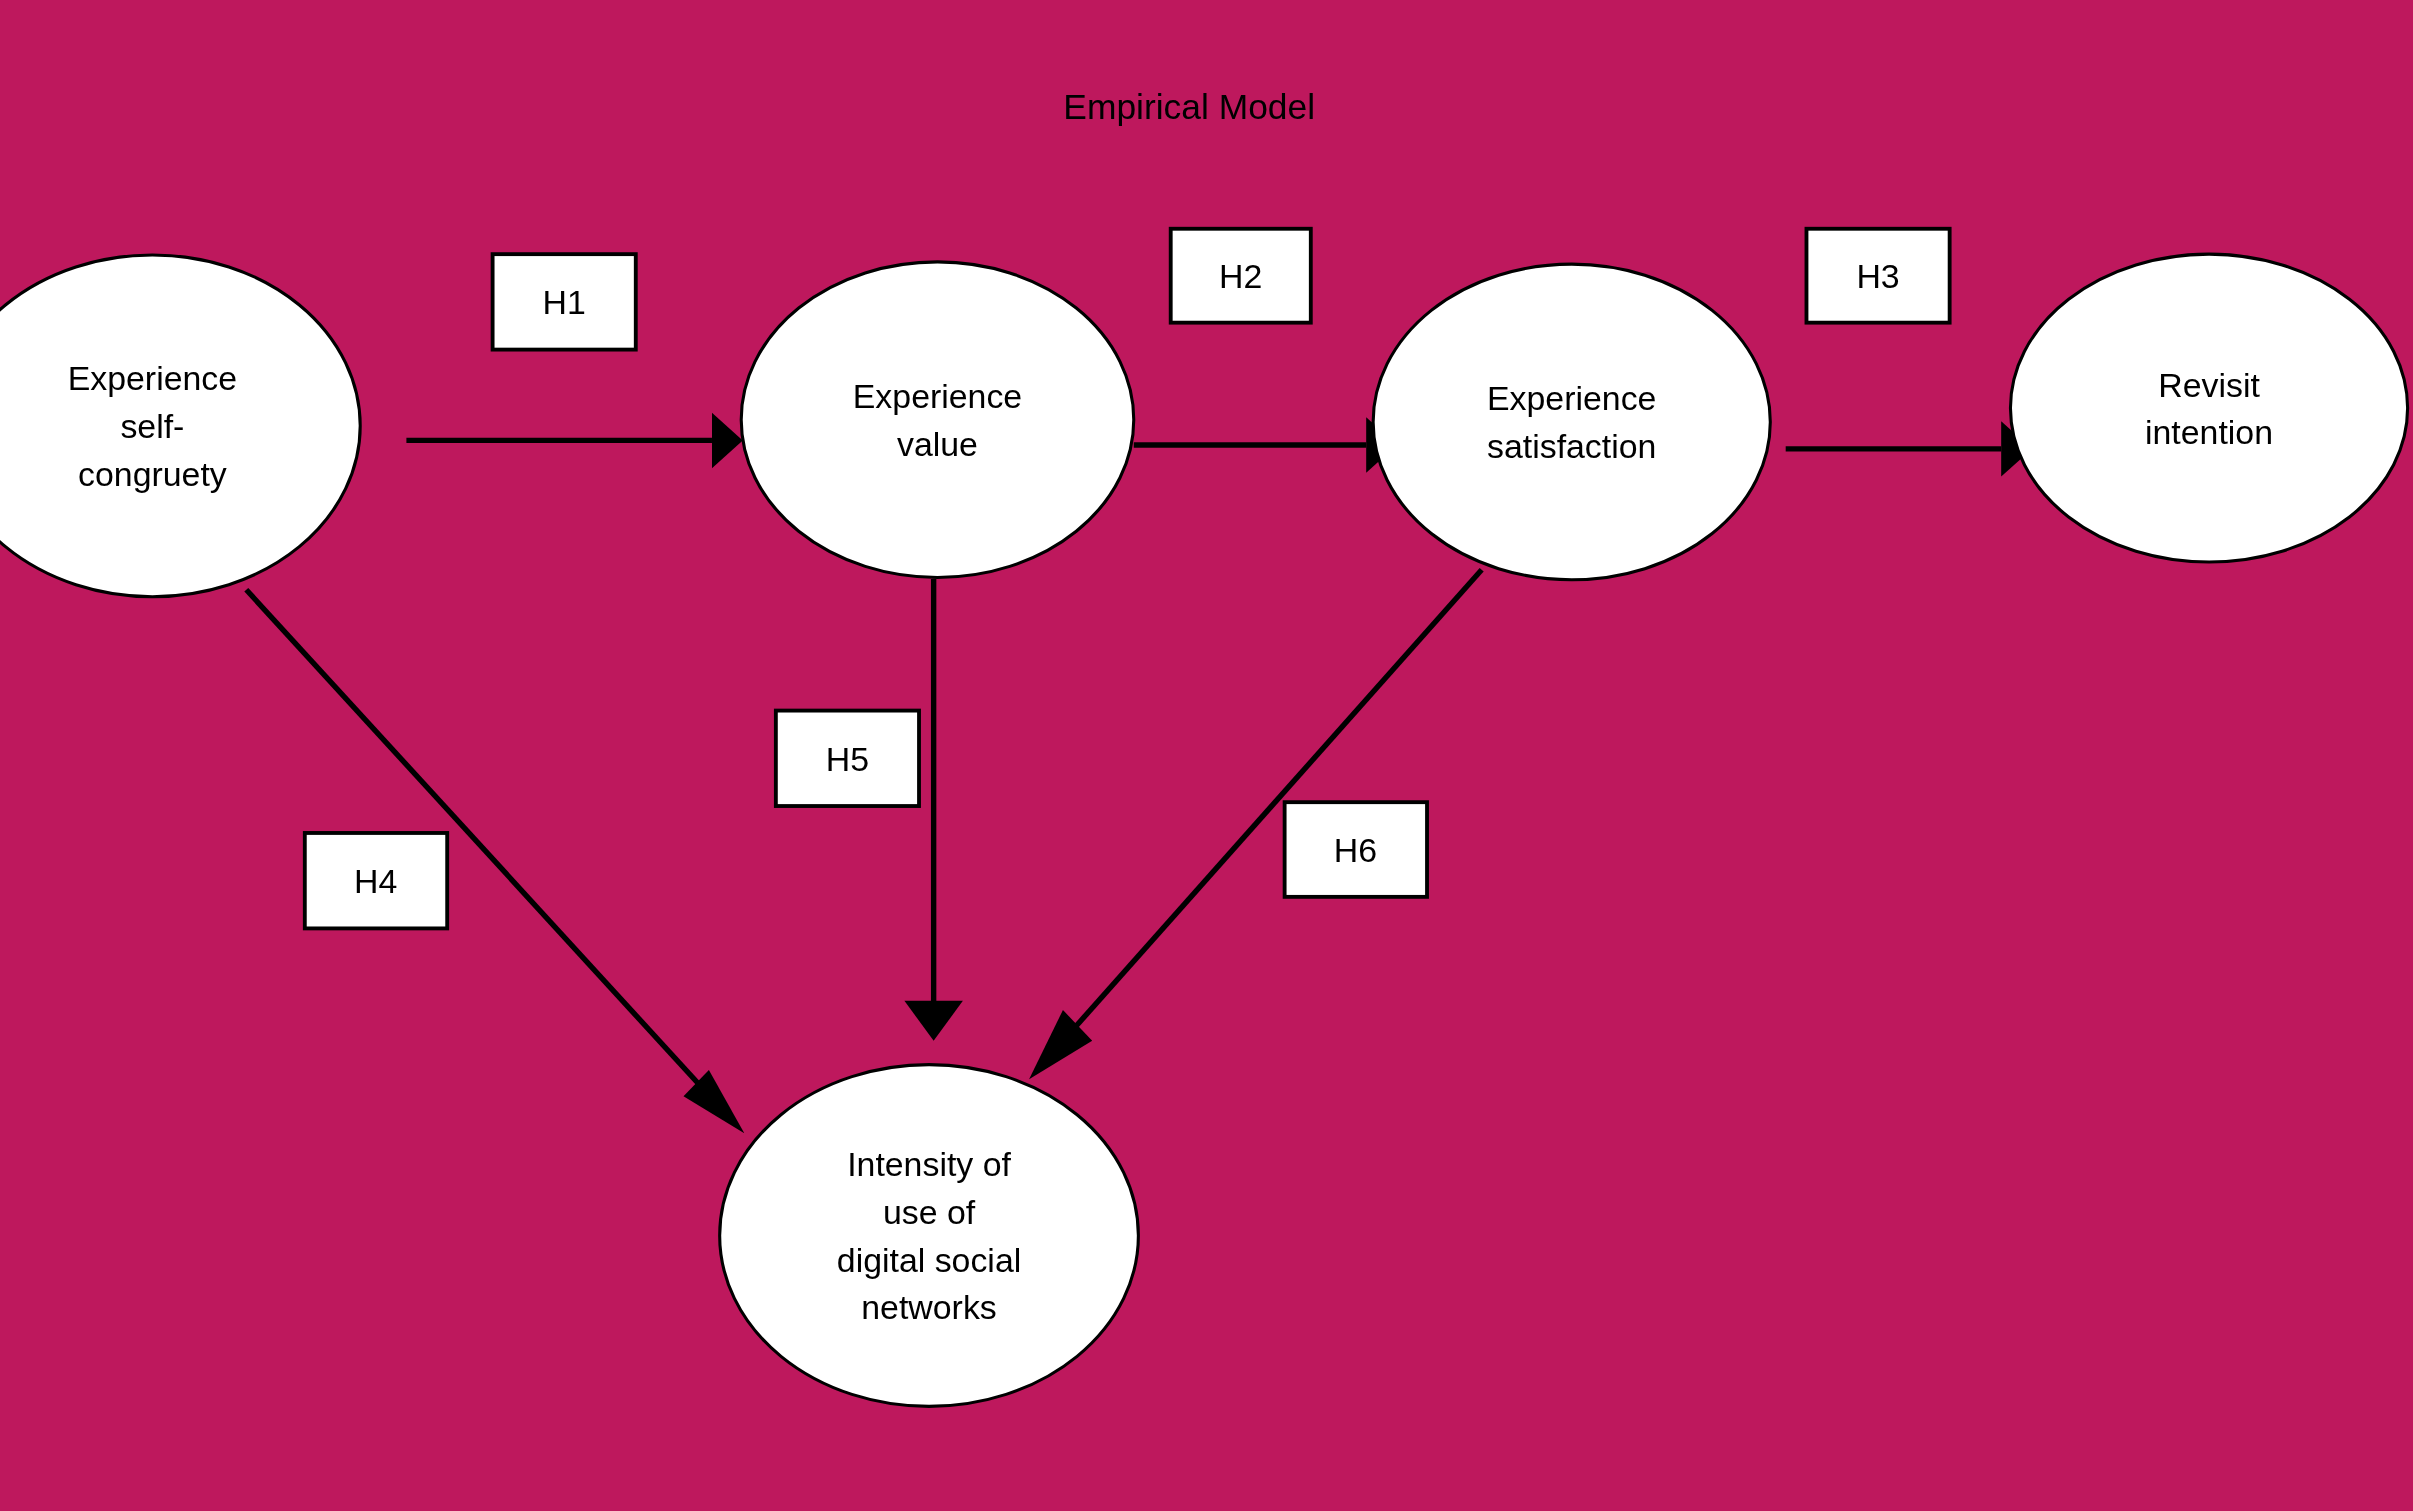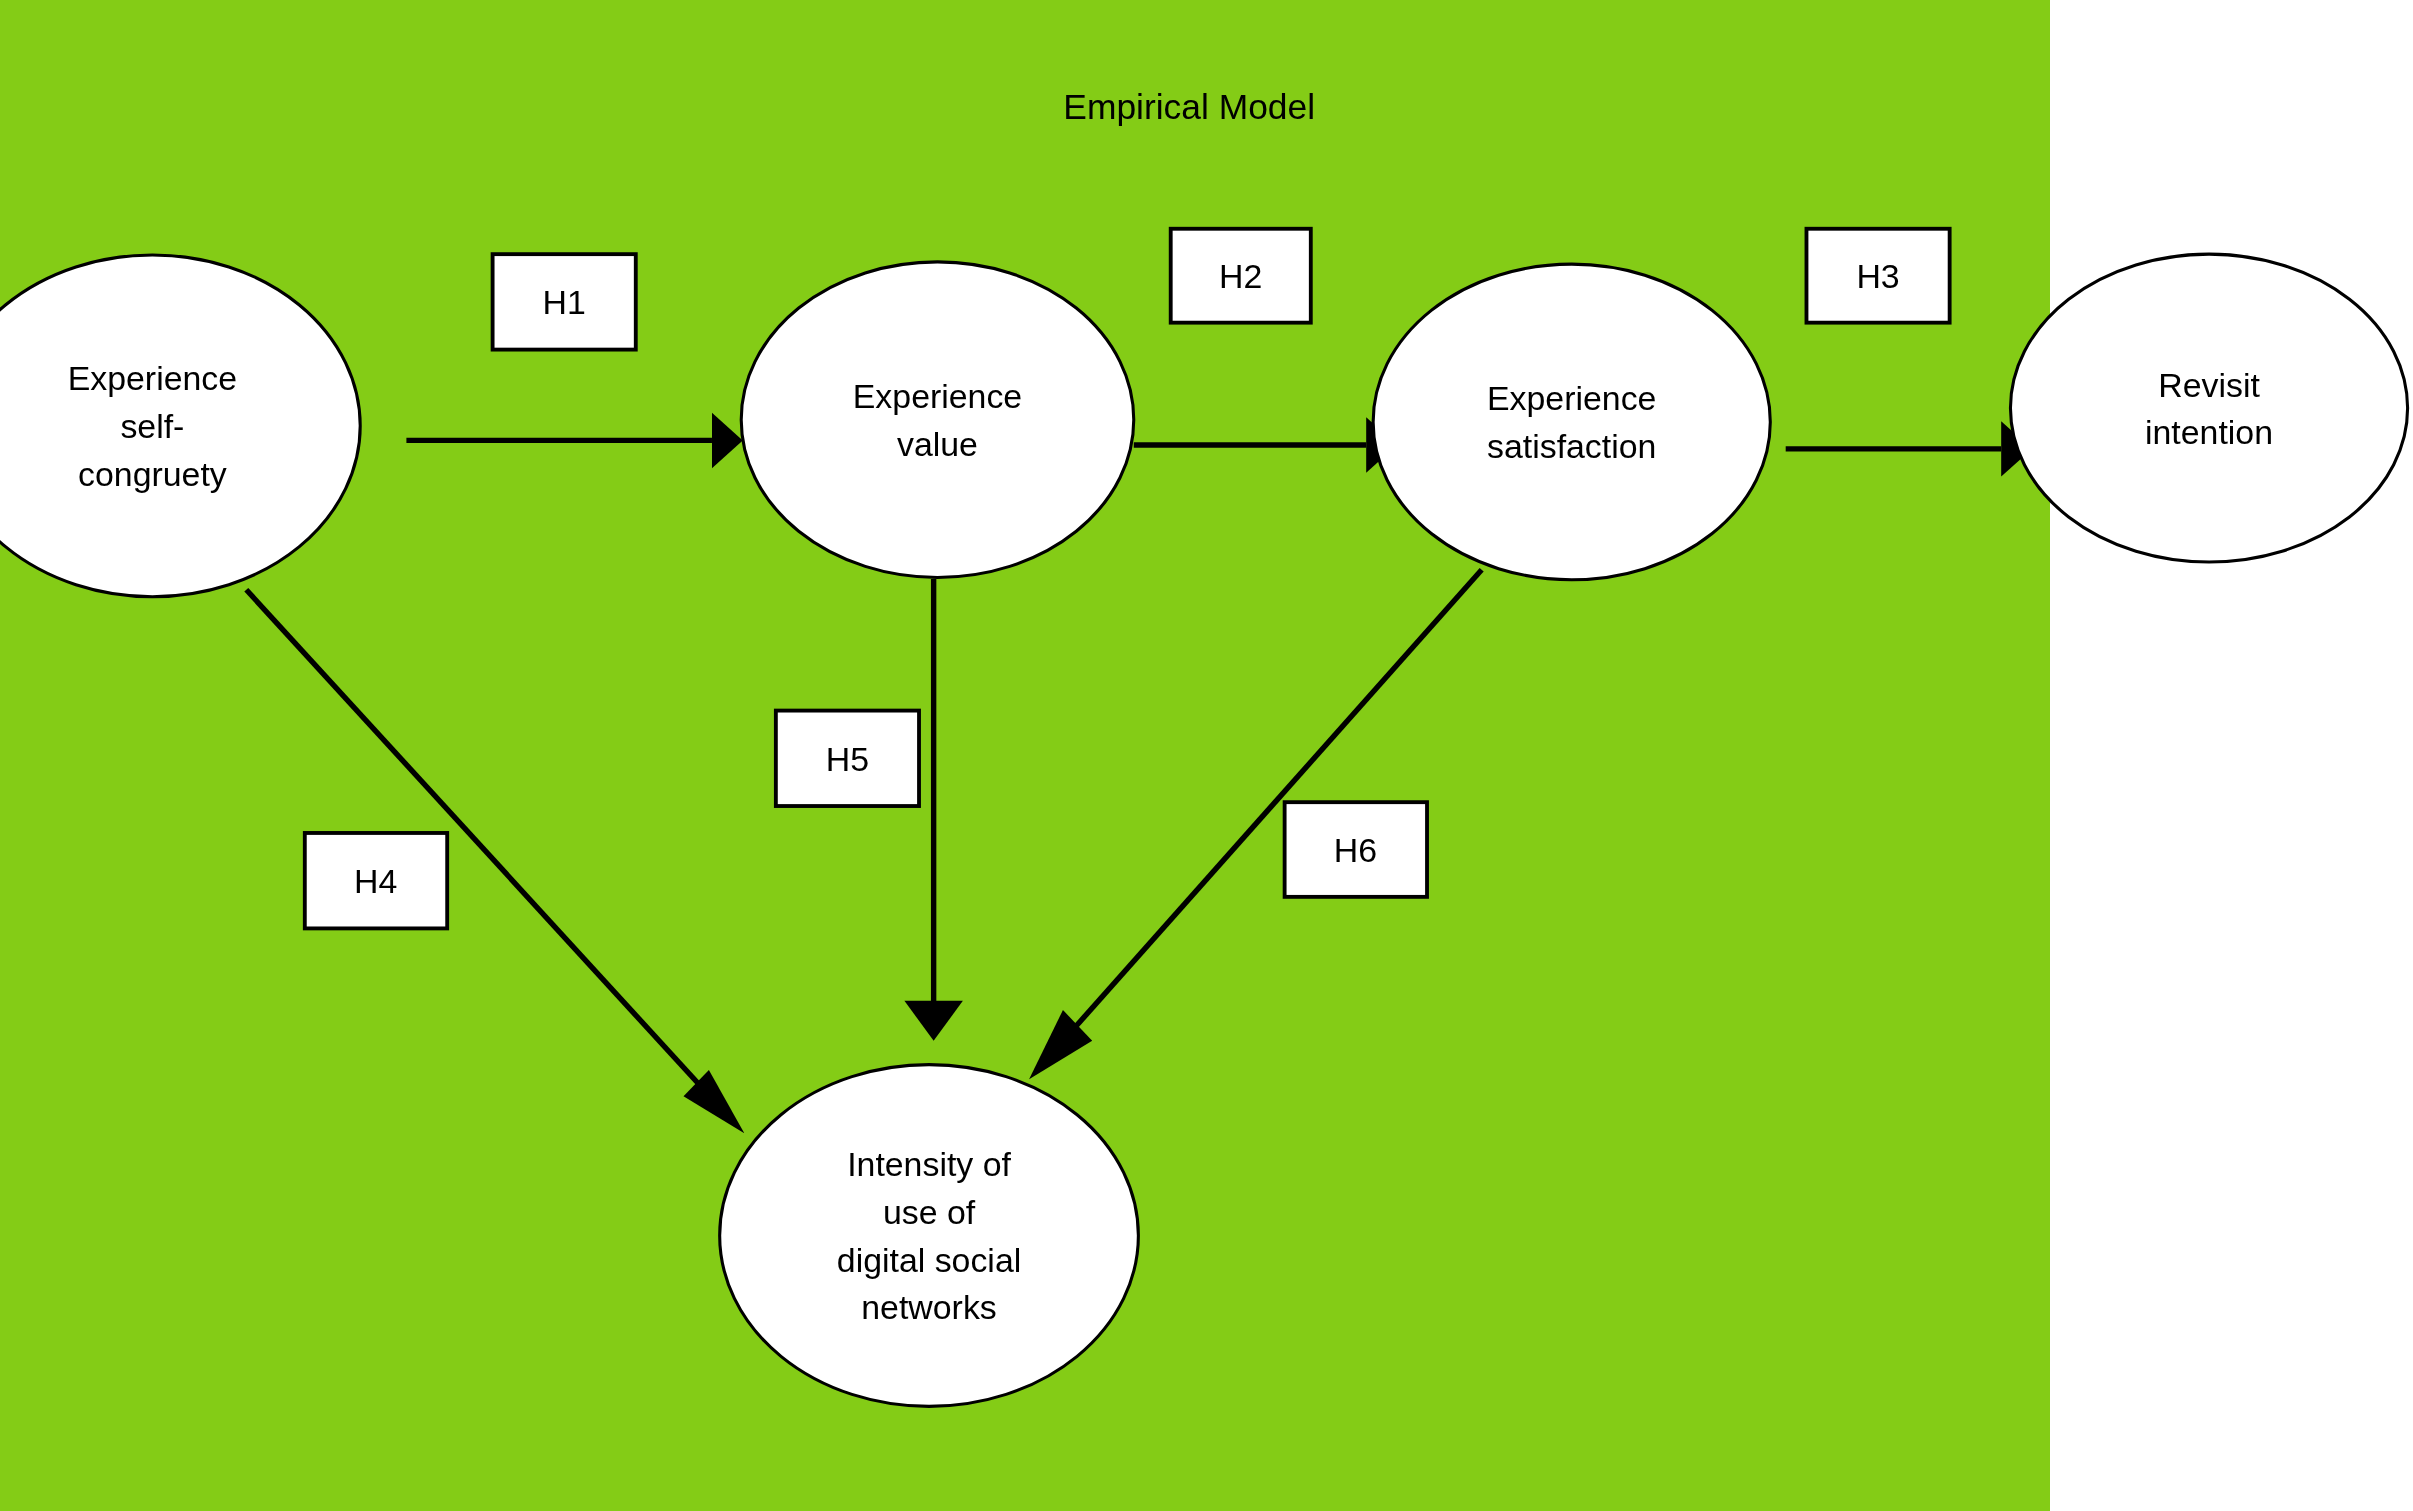--- a/index.html
+++ b/index.html
@@ -10,23 +10,23 @@
   }
   body {
     width: 2413px;
     height: 1512px;
     font-family: "Liberation Sans", sans-serif;
     color: #000000;
     overflow: hidden;
   }
   #diagram-root {
     position: relative;
-    width: 2050px;
+    width: 2413px;
     height: 1512px;
-    background: #84cc16;
+    background: #be185d;
   }
   svg#model-svg {
     position: absolute;
     top: 0;
     left: 0;
     width: 2413px;
     height: 1512px;
     display: block;
   }
   .node-ellipse {

